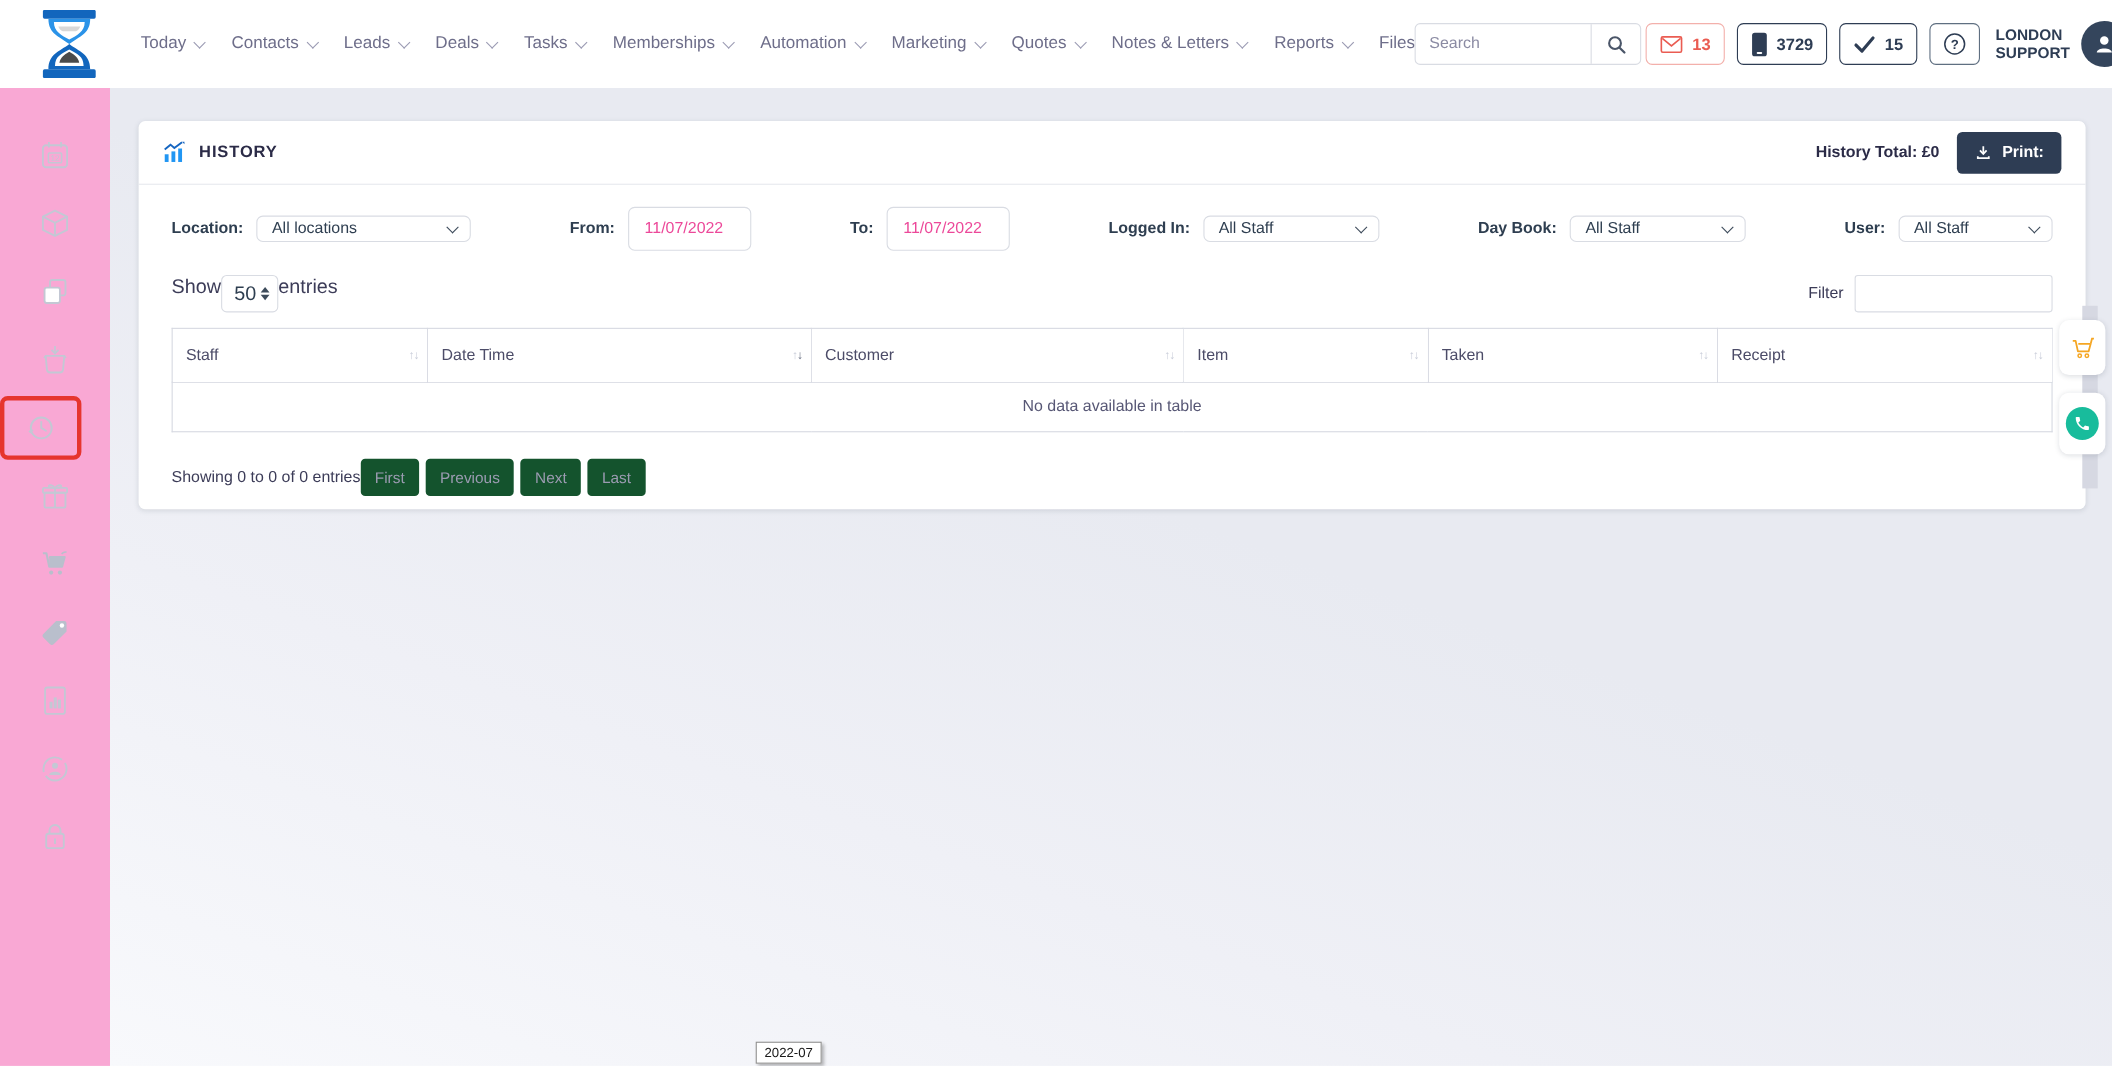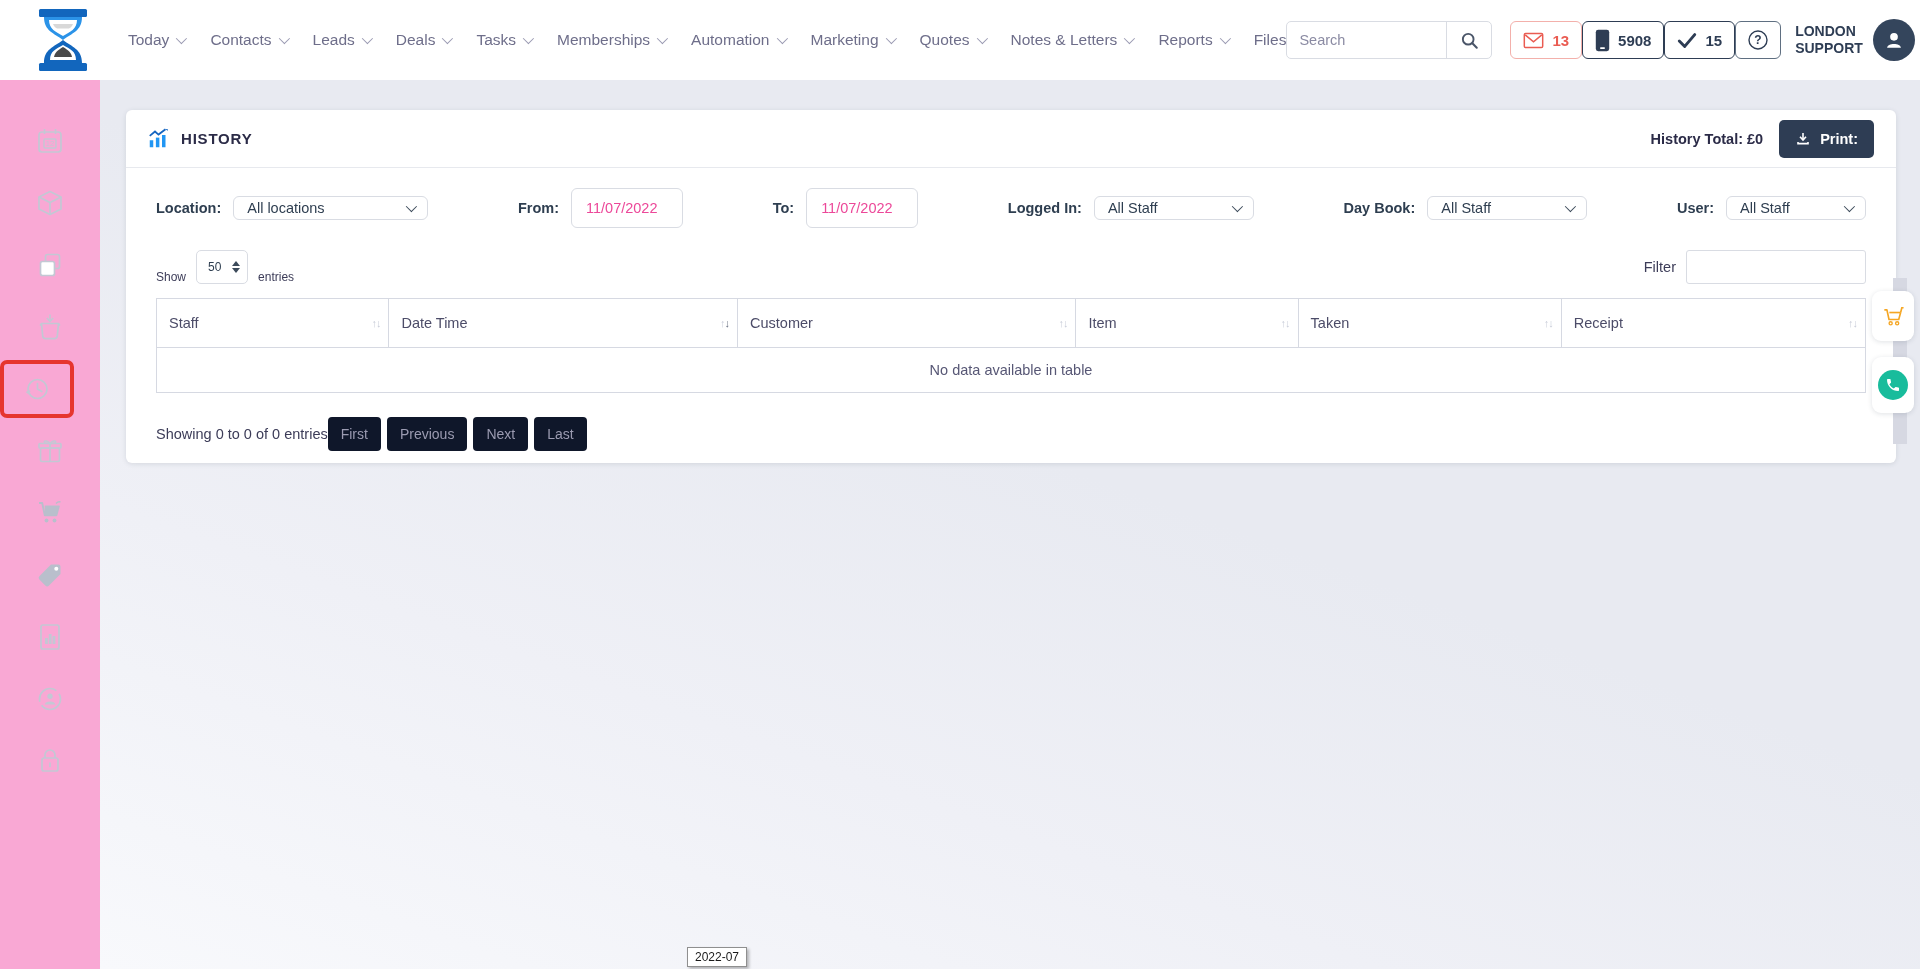--- a/index.html
+++ b/index.html
@@ -11,21 +11,21 @@
   
   .topbar{position:absolute;left:0;top:0;width:1920px;height:80px;background:#fff;display:flex;align-items:center;z-index:6}
   .logo{margin-left:34px;flex:0 0 auto;display:flex;align-items:center}
   .nav{display:flex;align-items:center;gap:26px;margin-left:36px}
   .nav-item{display:flex;align-items:center;gap:7px;color:#6e6e8a;font-size:15.5px;cursor:pointer;white-space:nowrap}
   .chev{width:7px;height:7px;border-right:1.6px solid #9a9ab2;border-bottom:1.6px solid #9a9ab2;transform:rotate(45deg) translateY(-2px)}
   .search{margin-left:auto;width:204px;height:36px;border:1px solid #d9dce3;border-radius:5px;display:flex;align-items:stretch;background:#fff}
   .search input{flex:1;min-width:0;border:none;outline:none;background:transparent;padding:0 12px;font-size:14.5px;color:#44445e;font-family:"Liberation Sans",sans-serif}
   .search input::placeholder{color:#8b8ba3}
   .search-btn{width:44px;display:flex;align-items:center;justify-content:center;border-left:1px solid #d9dce3;cursor:pointer}
-  .badges{display:flex;align-items:center;margin-left:18px}
+  .badges{display:flex;align-items:center;gap:11px;margin-left:4px}
   .badge{height:36px;border-radius:6px;display:flex;align-items:center;gap:8px;padding:0 12px;font-size:15px;font-weight:bold;cursor:pointer;background:#fff}
   .badge.mail{border:1px solid #f3b0ab;color:#ea5c52}
   .badge.navy{border:1.5px solid #2e3d54;color:#2e3d54}
   .badge.help{border:1px solid #5f6f81;padding:0 10px}
   .userblock{display:flex;align-items:center;margin-left:14px;margin-right:30px;cursor:pointer}
   .username{color:#2e3d54;font-weight:bold;font-size:14px;line-height:1.2;text-align:left}
   .avatar{width:42px;height:42px;border-radius:50%;background:#34455c;display:flex;align-items:center;justify-content:center;margin-left:10px;flex:0 0 auto}
   
   .sidebar{position:absolute;left:0;top:80px;width:100px;bottom:0;background:#f9a8d4;z-index:5;display:flex;flex-direction:column;align-items:flex-start;padding-top:30px;box-sizing:border-box}
   .side-item{height:62px;width:100%;display:flex;align-items:center;justify-content:center;cursor:pointer;box-sizing:border-box}
@@ -41,40 +41,40 @@
   
   .filters{display:flex;align-items:center;justify-content:space-between;padding:20px 30px 0}
   .fgroup{display:flex;align-items:center;gap:12px}
   .flabel{font-size:14.5px;font-weight:bold;color:#2e3e50;white-space:nowrap}
   .fselect{height:24px;border:1px solid #d9dce3;border-radius:6px;display:flex;align-items:center;justify-content:space-between;padding:0 13px;font-size:14.5px;color:#2e3e50;cursor:pointer;background:#fff;box-sizing:border-box}
   .fselect .chev{border-color:#3c4a5a}
   .fdate{height:40px;border:1px solid #d9dce3;border-radius:6px;padding:0 0 0 14px;font-size:14.5px;color:#ec4899;width:112px;box-sizing:border-box;background:#fff;outline:none;font-family:Liberation Sans, sans-serif}
   .w-loc{width:195px}.w-staff{width:160px}.w-user{width:140px}
   
   .row2{display:flex;align-items:center;justify-content:space-between;padding:22px 30px 0}
-  .lenwrap{display:flex;align-items:flex-end;gap:10px;font-size:12px;color:#3c3c58}
+  .lenwrap{display:flex;align-items:flex-start;font-size:18px;color:#3c3c58}
   .lenbox{width:52px;height:34px;border:1px solid #d9dce3;border-radius:5px;display:flex;align-items:center;justify-content:space-between;padding:0 7px 0 11px;color:#2e3e50;cursor:pointer;box-sizing:border-box;background:#fff}
   .spin{display:flex;flex-direction:column;gap:2px}
   .tri-up{width:0;height:0;border-left:4px solid transparent;border-right:4px solid transparent;border-bottom:5px solid #3c4a5a}
   .tri-dn{width:0;height:0;border-left:4px solid transparent;border-right:4px solid transparent;border-top:5px solid #3c4a5a}
   .filterwrap{display:flex;align-items:center;gap:10px;font-size:14.5px;color:#3c3c58}
   .filterwrap input{width:162px;height:32px;border:1px solid #d9dce3;border-radius:3px;outline:none;padding:0 8px;font-size:14px;color:#44445e;font-family:"Liberation Sans",sans-serif}
   
   .tablewrap{padding:14px 30px 0}
   table{width:100%;border-collapse:collapse;table-layout:fixed}
   th{border:1px solid #d6d9e2;height:48px;padding:0 34px 0 12px;text-align:left;font-weight:normal;color:#4c4c68;font-size:14.5px;position:relative;cursor:pointer;background:#fff}
   .sort{position:absolute;right:8px;top:50%;transform:translateY(-50%);font-size:11px;letter-spacing:-1px;white-space:nowrap}
   .s-up,.s-dn{color:#c9cdd9}
   .s-dn.on{color:#6b7284}
   td.empty{border:1px solid #d6d9e2;border-top:none;height:42px;text-align:center;color:#575775;font-size:14.5px}
   
   .tfoot{display:flex;align-items:center;padding:24px 30px 0}
   .showing{font-size:14.5px;color:#3c3c58}
   .pager{display:flex;gap:6px}
-  .pgbtn{background:#0f172a;color:#9b9bb1;border:none;border-radius:4px;padding:9px 13px;font-size:14px;cursor:pointer;font-family:"Liberation Sans",sans-serif}
+  .pgbtn{background:#14532d;color:#9b9bb1;border:none;border-radius:4px;padding:9px 13px;font-size:14px;cursor:pointer;font-family:"Liberation Sans",sans-serif}
   
   .drawer-strip{position:absolute;left:1893px;top:278px;width:14px;height:166px;background:#d6d8e2;z-index:7}
   .float-card{position:absolute;width:42px;background:#fff;border-radius:9px;box-shadow:0 1px 5px rgba(44,62,80,.15);display:flex;align-items:center;justify-content:center;z-index:8;cursor:pointer}
   .card-cart{left:1872px;top:291px;height:50px}
   .card-phone{left:1872px;top:357px;height:56px}
   .phone-circle{width:30px;height:30px;border-radius:50%;background:#18bc9c;display:flex;align-items:center;justify-content:center}
   
   .dp-tooltip{position:absolute;left:687px;top:947px;background:#fff;border:1px solid #8f8f8f;box-shadow:2px 2px 3px rgba(0,0,0,.28);padding:2px 7px;font-size:12px;color:#1a1a1a;z-index:10;white-space:nowrap}
   svg{display:block}
 </style>
@@ -161,21 +161,21 @@
         <rect x="1.5" y="1.5" width="21" height="16" rx="1.5" fill="none" stroke="#ea5c52" stroke-width="1.7"></rect>
         <polyline points="2.5,3 12,11 21.5,3" fill="none" stroke="#ea5c52" stroke-width="1.7"></polyline>
       </svg>
       <span>13</span>
     </div>
     <div class="badge navy">
       <svg width="15" height="23" viewBox="0 0 15 23">
         <rect x="0.8" y="0.8" width="13.4" height="21.4" rx="2.4" fill="#2e3d54"></rect>
         <rect x="5" y="18.2" width="5" height="1.8" rx="0.9" fill="#fff"></rect>
       </svg>
-      <span>5908</span>
+      <span>3729</span>
     </div>
     <div class="badge navy">
       <svg width="20" height="17" viewBox="0 0 22 18">
         <path d="M2.5 9.5 L8.5 15.5 L19.5 2.5" fill="none" stroke="#2e3d54" stroke-width="3.2" stroke-linecap="round" stroke-linejoin="round"></path>
       </svg>
       <span>15</span>
     </div>
     <div class="badge help">
       <svg width="24" height="24" viewBox="0 0 24 24">
         <circle cx="12" cy="12" r="9" fill="none" stroke="#2e3d54" stroke-width="1.4"></circle>

